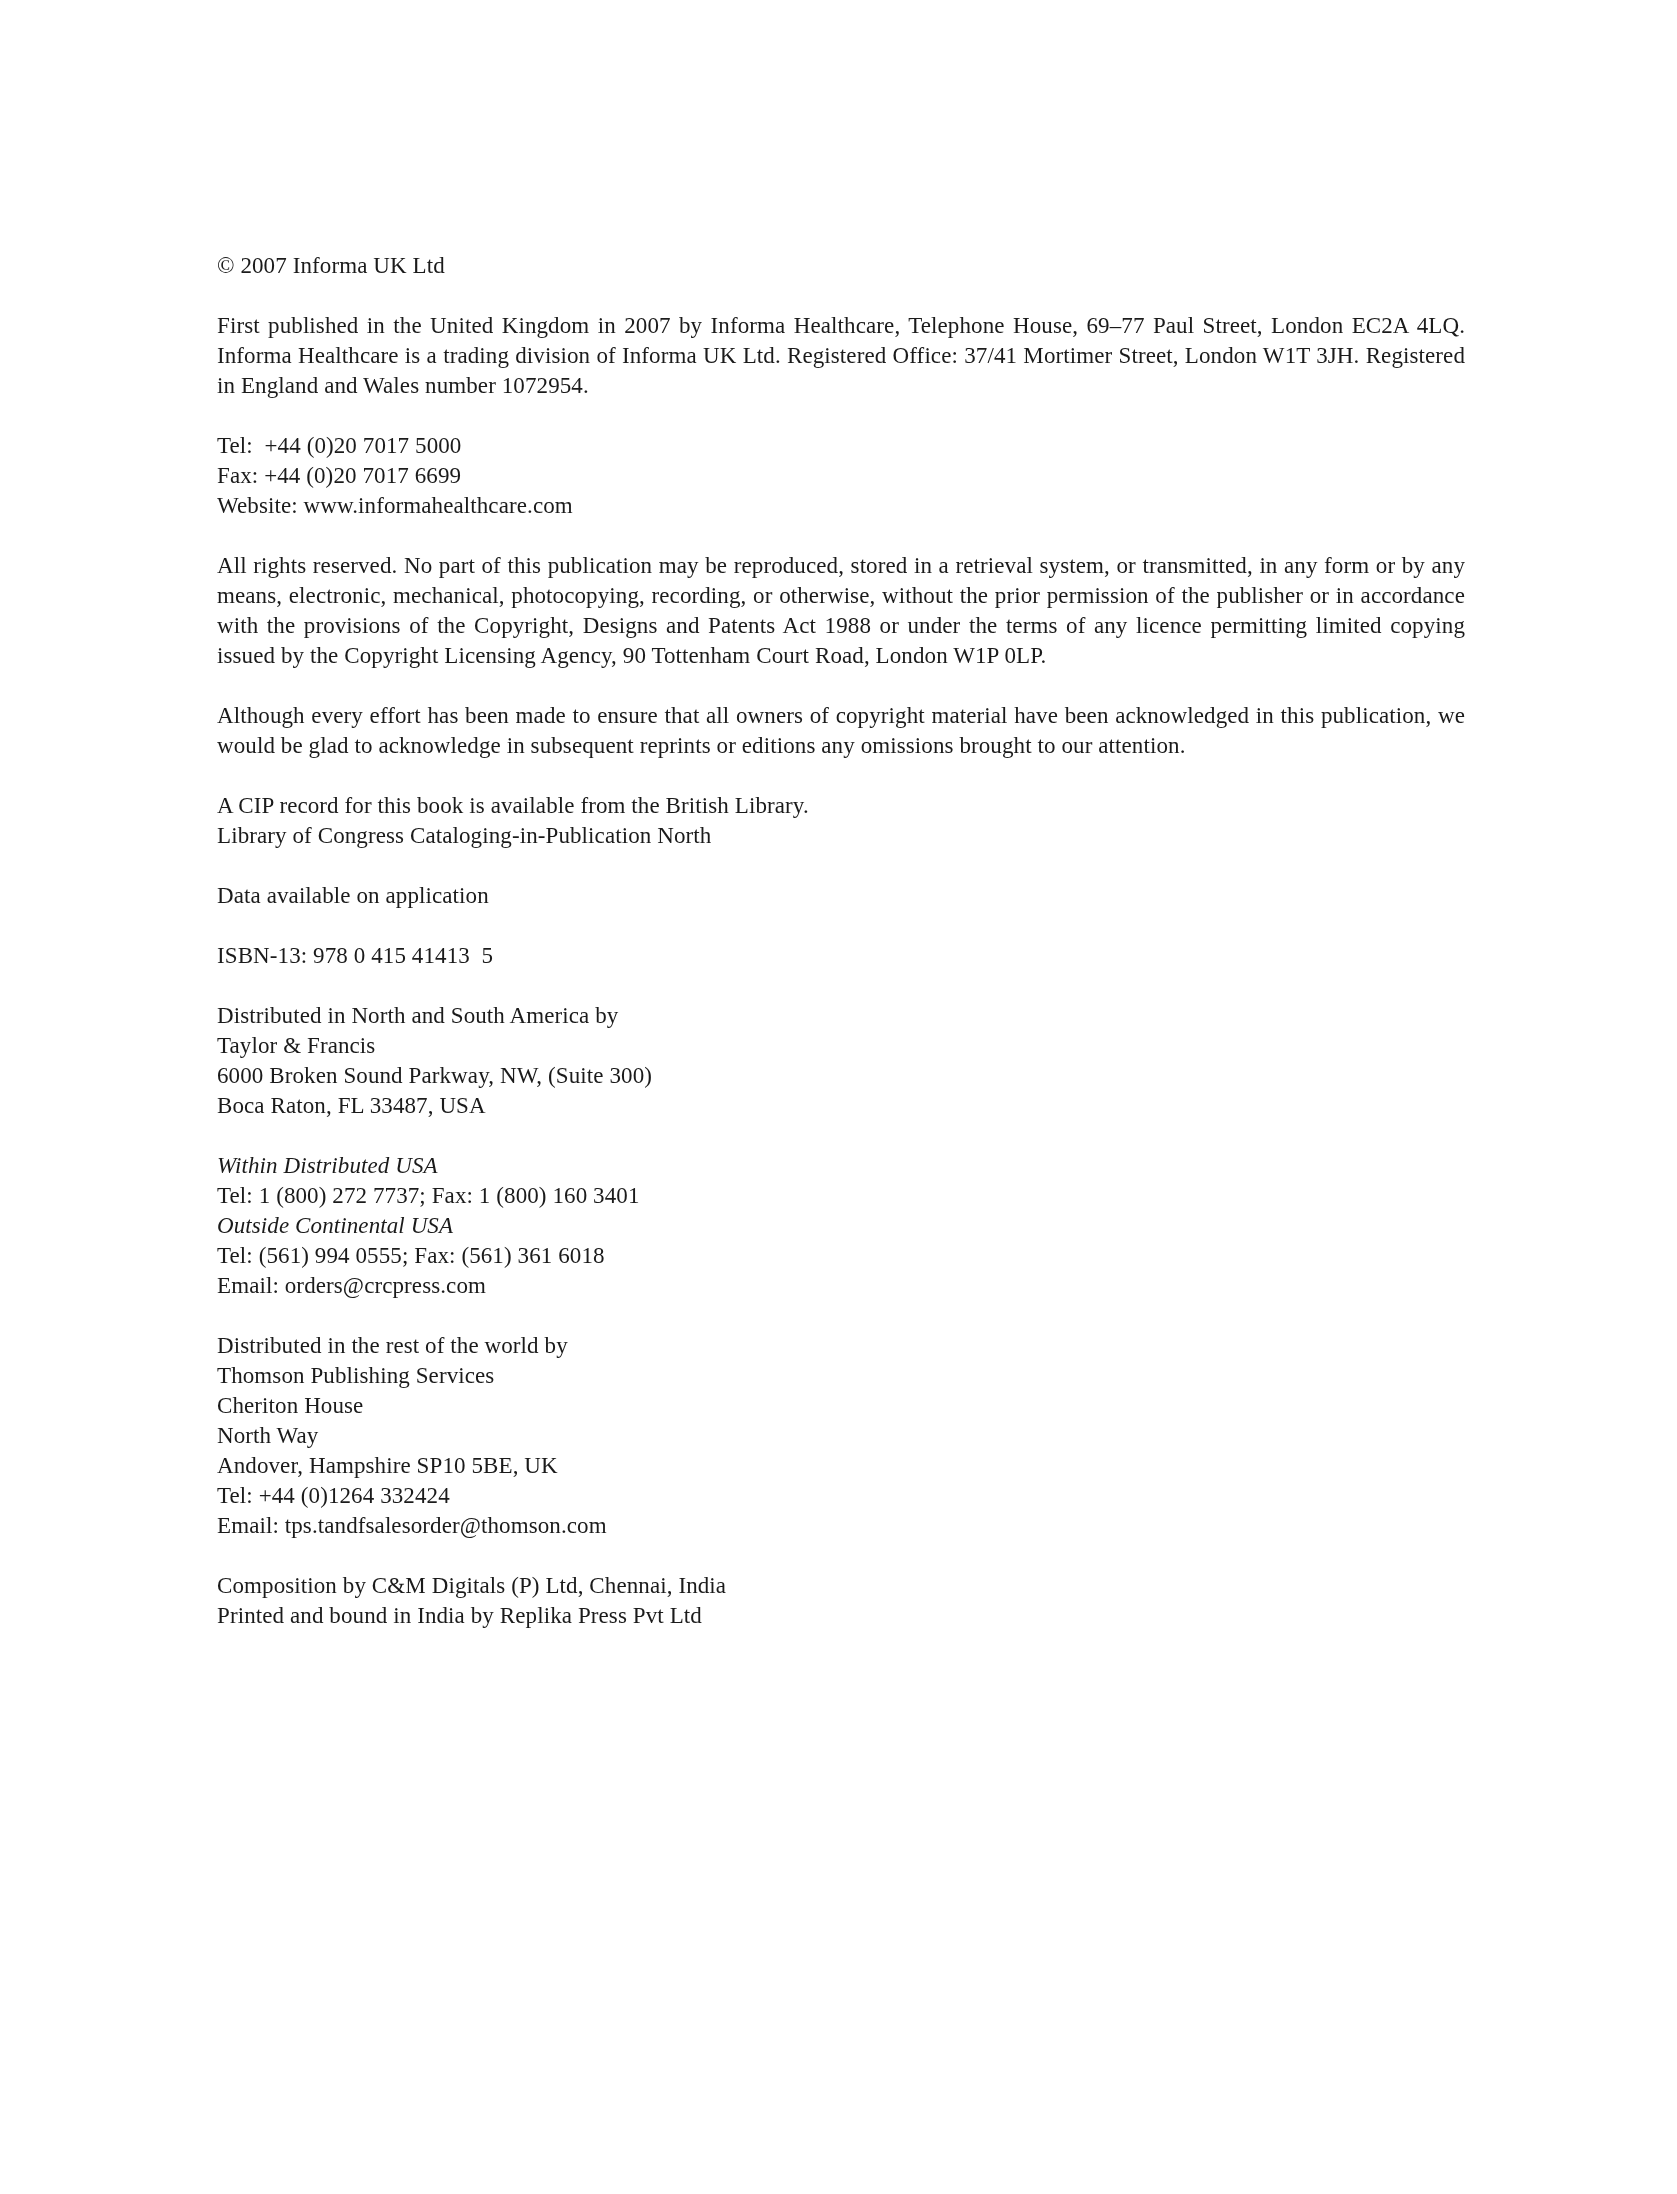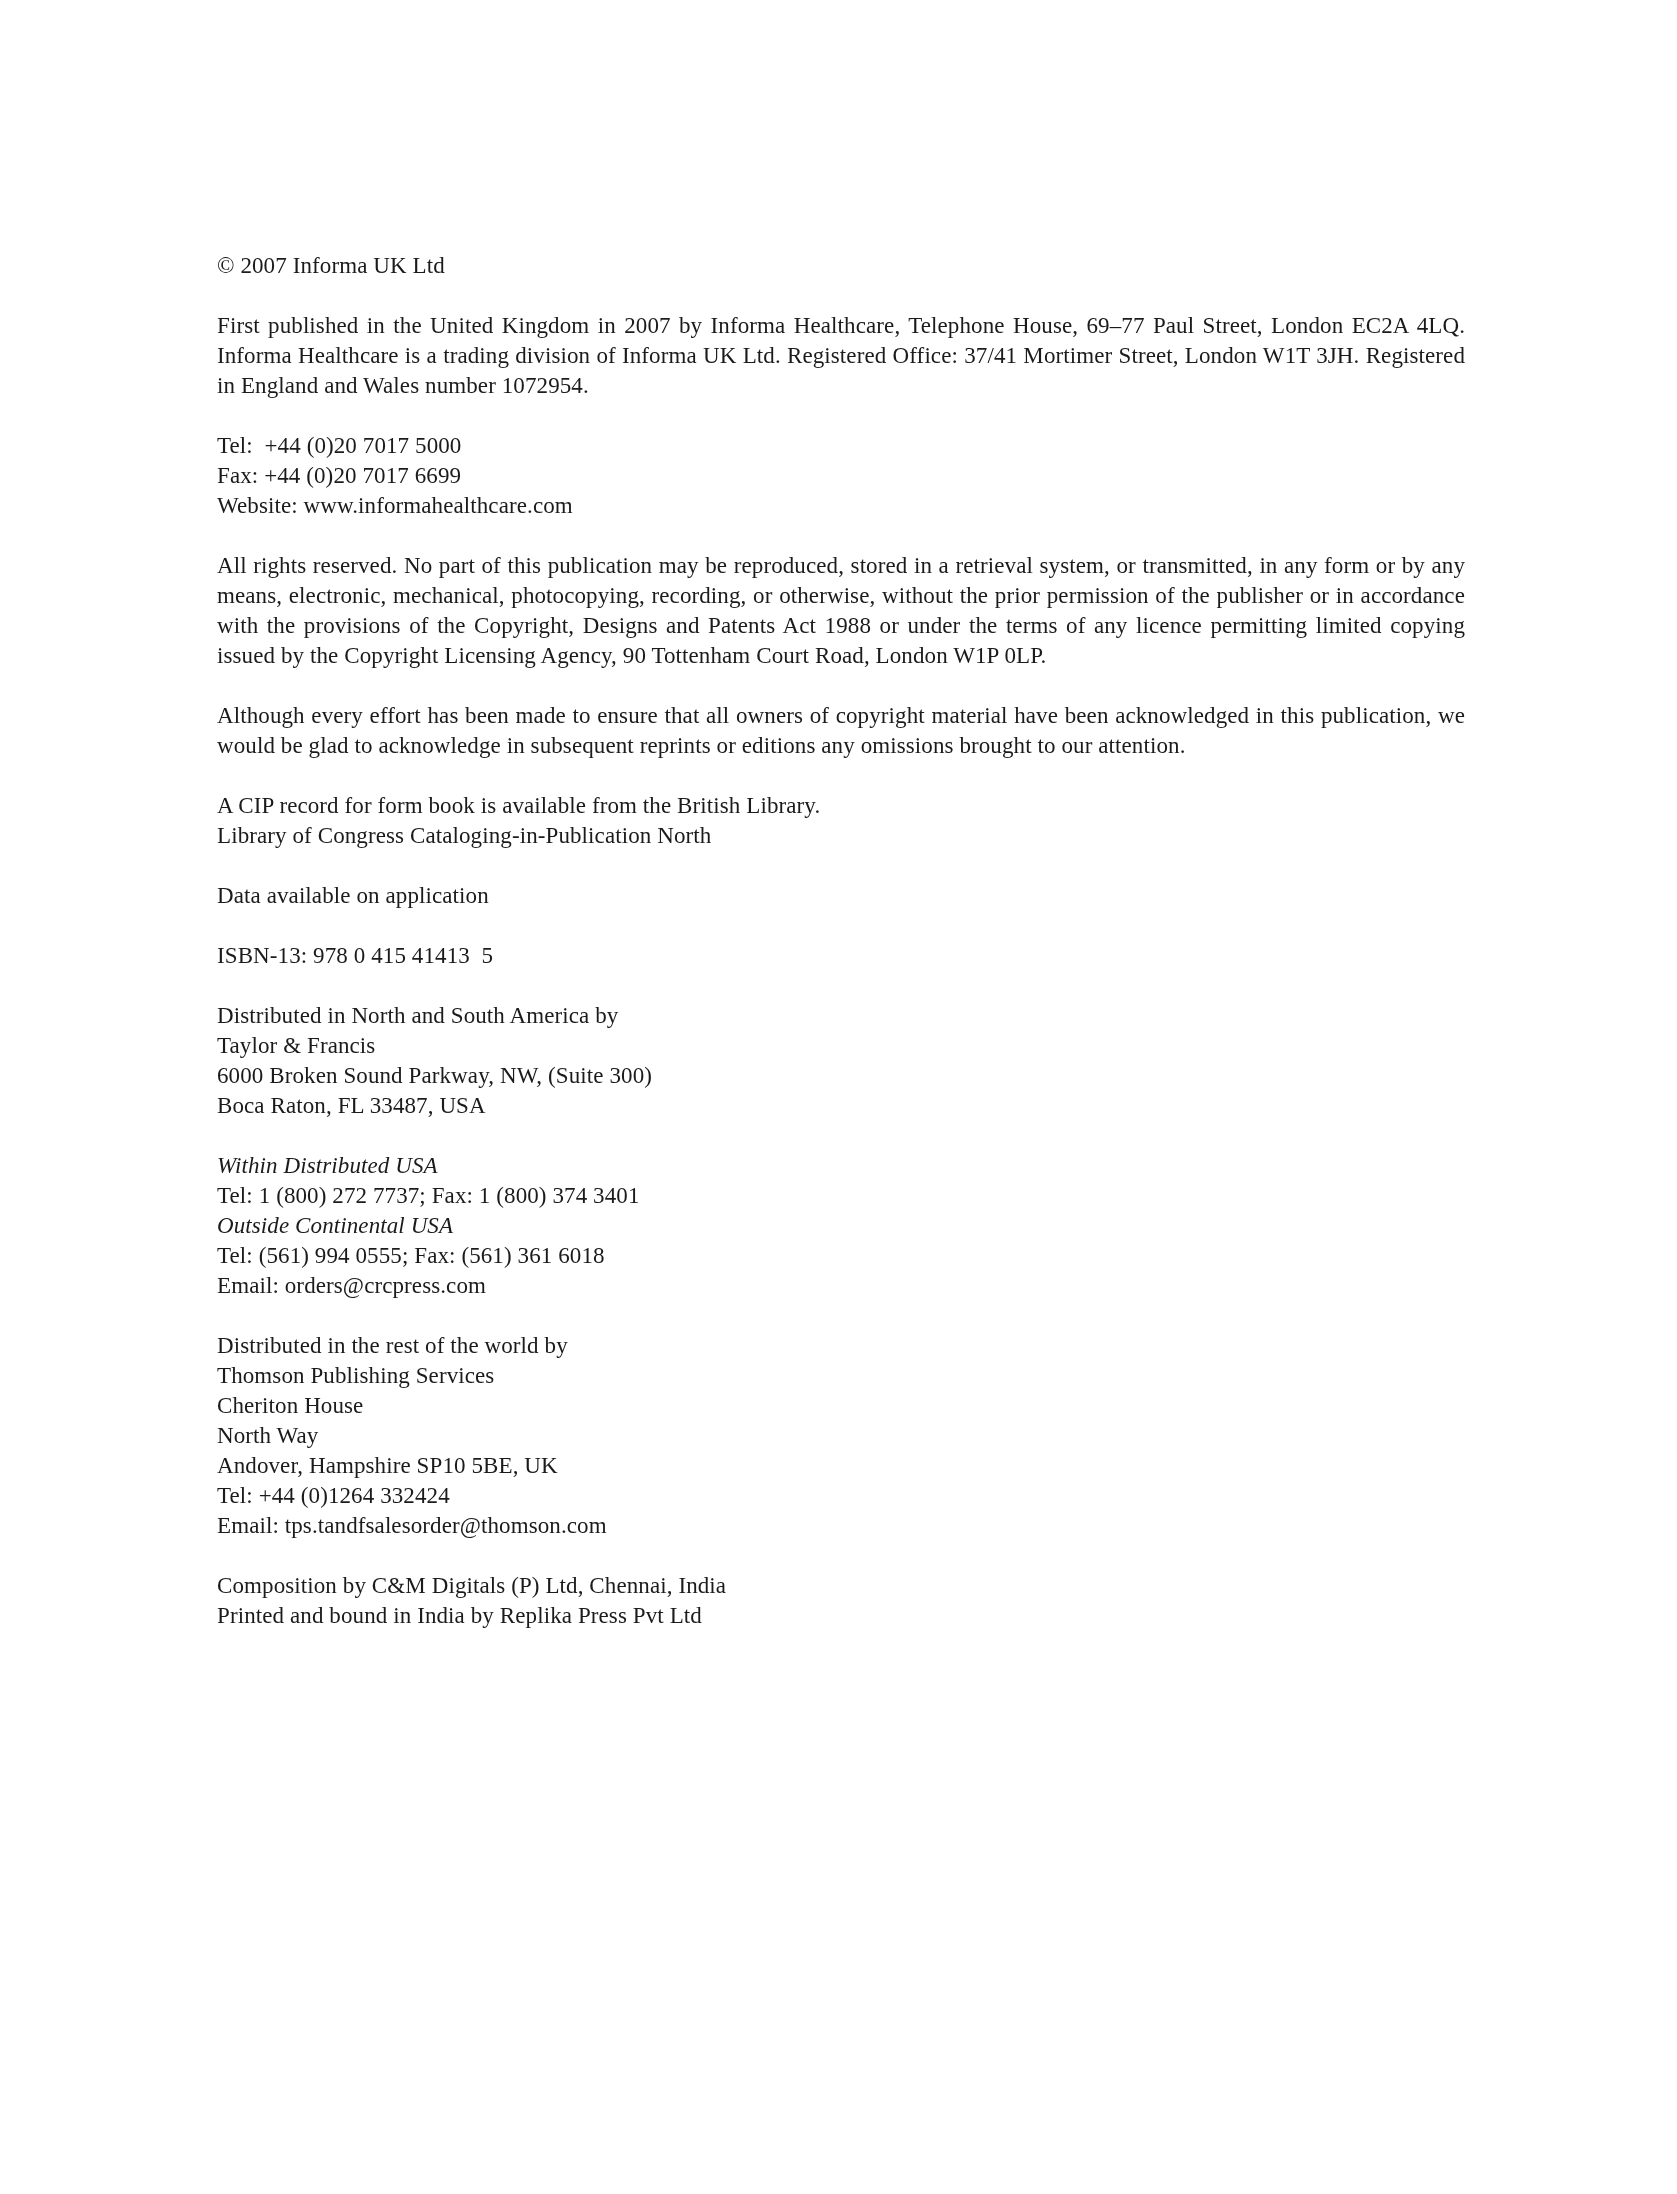--- a/index.html
+++ b/index.html
@@ -66,42 +66,42 @@
 
     <div class="block">
       <p class="justified">All rights reserved. No part of this publication may be reproduced, stored in a retrieval system, or transmitted, in any form or by any means, electronic, mechanical, photocopying, recording, or otherwise, without the prior permission of the publisher or in accordance with the provisions of the Copyright, Designs and Patents Act 1988 or under the terms of any licence permitting limited copying issued by the Copyright Licensing Agency, 90 Tottenham Court Road, London W1P 0LP.</p>
     </div>
 
     <div class="block">
       <p class="justified">Although every effort has been made to ensure that all owners of copyright material have been acknowledged in this publication, we would be glad to acknowledge in subsequent reprints or editions any omissions brought to our attention.</p>
     </div>
 
     <div class="block">
-      <p class="line">A CIP record for form book is available from the British Library.</p>
+      <p class="line">A CIP record for this book is available from the British Library.</p>
       <p class="line">Library of Congress Cataloging-in-Publication North</p>
     </div>
 
     <div class="block">
       <p class="line">Data available on application</p>
     </div>
 
     <div class="block">
       <p class="line">ISBN-13: 978 0 415 41413&nbsp; 5</p>
     </div>
 
     <div class="block">
       <p class="line">Distributed in North and South America by</p>
       <p class="line">Taylor &amp; Francis</p>
       <p class="line">6000 Broken Sound Parkway, NW, (Suite 300)</p>
       <p class="line">Boca Raton, FL 33487, USA</p>
     </div>
 
     <div class="block">
       <p class="line italic">Within Distributed USA</p>
-      <p class="line">Tel: 1 (800) 272 7737; Fax: 1 (800) 374 3401</p>
+      <p class="line">Tel: 1 (800) 272 7737; Fax: 1 (800) 160 3401</p>
       <p class="line italic">Outside Continental USA</p>
       <p class="line">Tel: (561) 994 0555; Fax: (561) 361 6018</p>
       <p class="line">Email: orders@crcpress.com</p>
     </div>
 
     <div class="block">
       <p class="line">Distributed in the rest of the world by</p>
       <p class="line">Thomson Publishing Services</p>
       <p class="line">Cheriton House</p>
       <p class="line">North Way</p>

